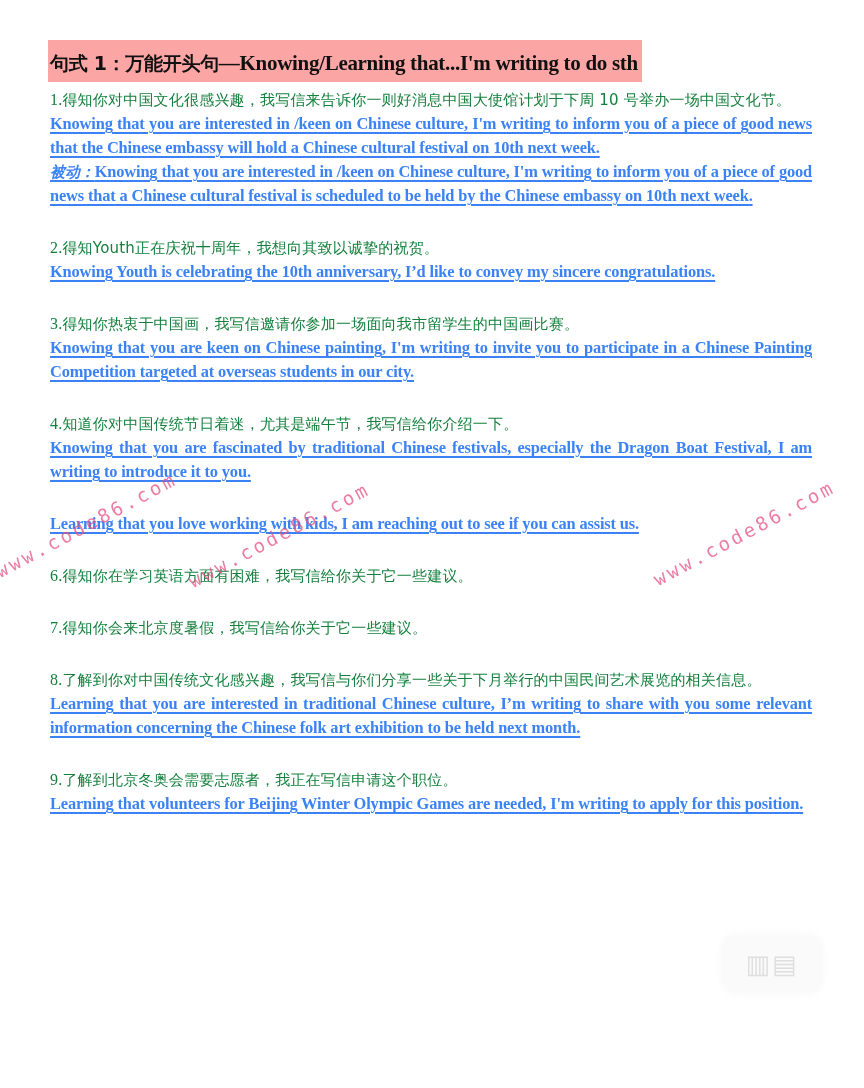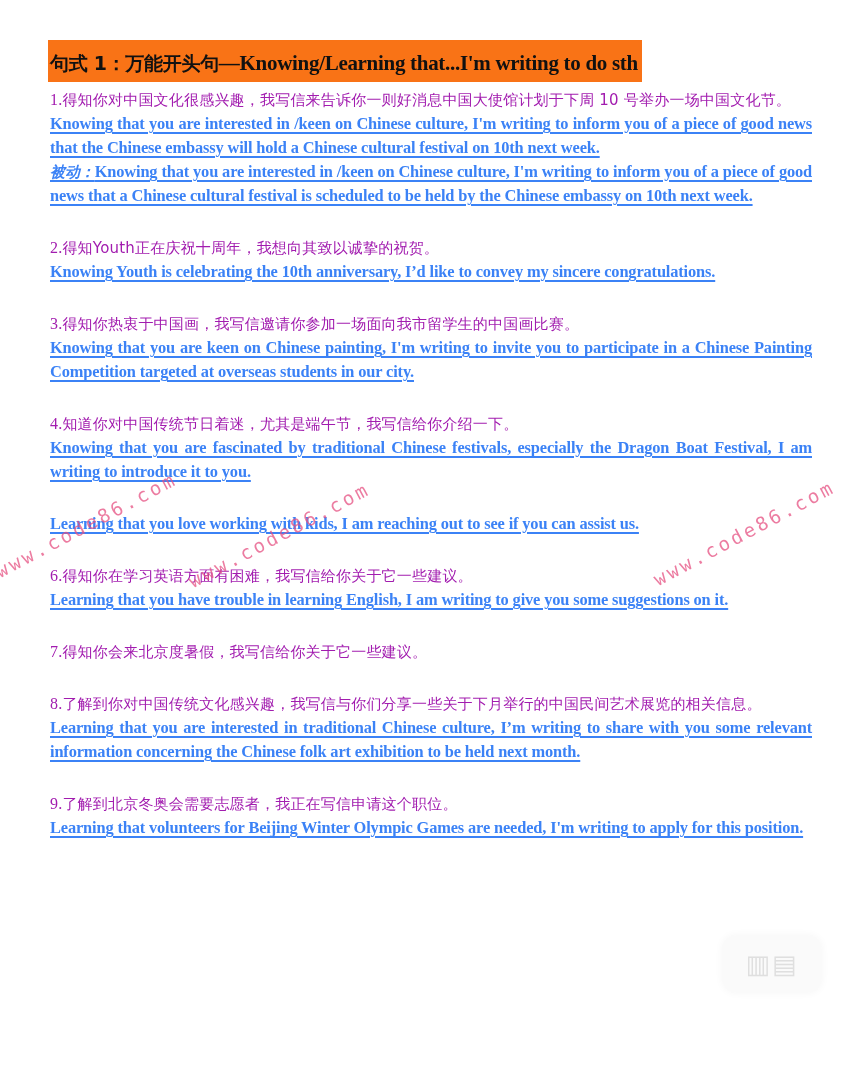--- a/index.html
+++ b/index.html
@@ -15,21 +15,21 @@
       font-family: "Liberation Serif", "DejaVu Serif", serif;
     }
     .page {
       position: absolute;
       left: 50px;
       top: 40px;
       width: 762px;
     }
     .title-bar {
       display: inline-block;
-      background: #f97316;
+      background: #fca5a5;
       padding: 10px 4px 6px 2px;
       margin-left: -2px;
       font-weight: bold;
       font-size: 21px;
       color: #111111;
       letter-spacing: -0.3px;
       line-height: 26px;
     }
     .title-bar .cn {
       font-family: "DejaVu Sans", sans-serif;
@@ -38,21 +38,21 @@
     }
     .item {
       margin-top: 6px;
     }
     .item + .item {
       margin-top: 28px;
     }
     .cn-line {
       font-family: "DejaVu Sans", sans-serif;
       font-size: 15px;
-      color: #a21caf;
+      color: #15803d;
       line-height: 24px;
       letter-spacing: 0.2px;
     }
     .cn-line .num {
       font-family: "Liberation Serif", serif;
       font-size: 16px;
     }
     .en-line {
       font-family: "Liberation Serif", serif;
       font-weight: bold;
@@ -142,21 +142,20 @@
     <div class="cn-line"><span class="num">4.</span><span>知道你对中国传统节日着迷，尤其是端午节，我写信给你介绍一下。</span></div>
     <div class="en-line">Knowing that you are fascinated by traditional Chinese festivals, especially the Dragon Boat Festival, I am writing to introduce it to you.</div>
   </div>
 
   <div class="item">
     <div class="en-line">Learning that you love working with kids, I am reaching out to see if you can assist us.</div>
   </div>
 
   <div class="item">
     <div class="cn-line"><span class="num">6.</span><span>得知你在学习英语方面有困难，我写信给你关于它一些建议。</span></div>
-    <div class="en-line">Learning that you have trouble in learning English, I am writing to give you some suggestions on it.</div>
   </div>
 
   <div class="item">
     <div class="cn-line"><span class="num">7.</span><span>得知你会来北京度暑假，我写信给你关于它一些建议。</span></div>
   </div>
 
   <div class="item">
     <div class="cn-line"><span class="num">8.</span><span>了解到你对中国传统文化感兴趣，我写信与你们分享一些关于下月举行的中国民间艺术展览的相关信息。</span></div>
     <div class="en-line">Learning that you are interested in traditional Chinese culture, I’m writing to share with you some relevant information concerning the Chinese folk art exhibition to be held next month.</div>
   </div>

